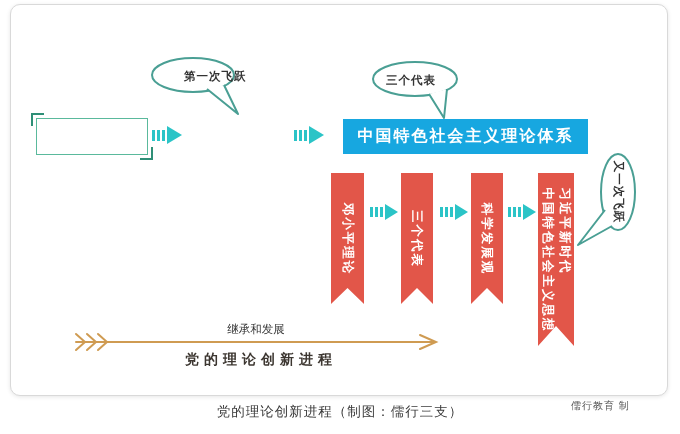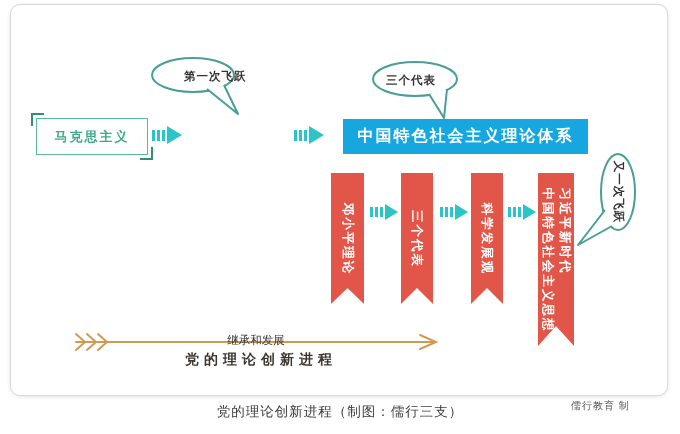--- a/index.html
+++ b/index.html
@@ -59,21 +59,21 @@
   .banner4{left:527px;width:36px;height:173px;clip-path:polygon(0 0,100% 0,100% 100%,50% calc(100% - 20px),0 100%);}
 
   
   .bubble-label{
     position:absolute;color:#333333;font-size:11.5px;font-weight:bold;
     white-space:nowrap;letter-spacing:1px;
   }
   .bubble-label.v{transform:translate(-50%,-50%) rotate(90deg);}
 
   
-  .lbl-inherit{position:absolute;left:200px;top:317px;width:90px;text-align:center;font-size:11.5px;color:#333333;margin-top:11px;}
+  .lbl-inherit{position:absolute;left:200px;top:317px;width:90px;text-align:center;font-size:11.5px;color:#333333;}
   .lbl-sinic{
     position:absolute;left:150px;top:346px;width:200px;text-align:center;
     font-size:14px;color:#3c3630;font-weight:bold;letter-spacing:5px;
     font-family:"Liberation Serif","DejaVu Serif",serif;
   }
   .watermark{position:absolute;left:560px;top:358px;width:90px;font-size:10px;color:#595959;letter-spacing:1px;margin-top:36px;}
 
   .caption{
     position:absolute;left:0;top:403px;width:680px;text-align:center;
     font-size:13.5px;color:#3a3a3a;letter-spacing:1px;
@@ -106,21 +106,20 @@
       <path d="M409 330 L425 337 L409 344"></path>
       <path d="M65 329 L74 337 L65 345"></path>
       <path d="M76 329 L85 337 L76 345"></path>
       <path d="M87 329 L96 337 L87 345"></path>
     </g>
   </svg>
 
   <div class="src-box">
     <span class="corner tl"></span>
     <span class="corner br"></span>
-    <span class="txt">马克思主义</span>
   </div>
 
   <div class="dasharrow lg" style="left:141px;top:121px;">
     <span class="b"></span>
       <span class="b"></span>
       <span class="b"></span>
       <span class="head"></span>
   </div>
 
 

